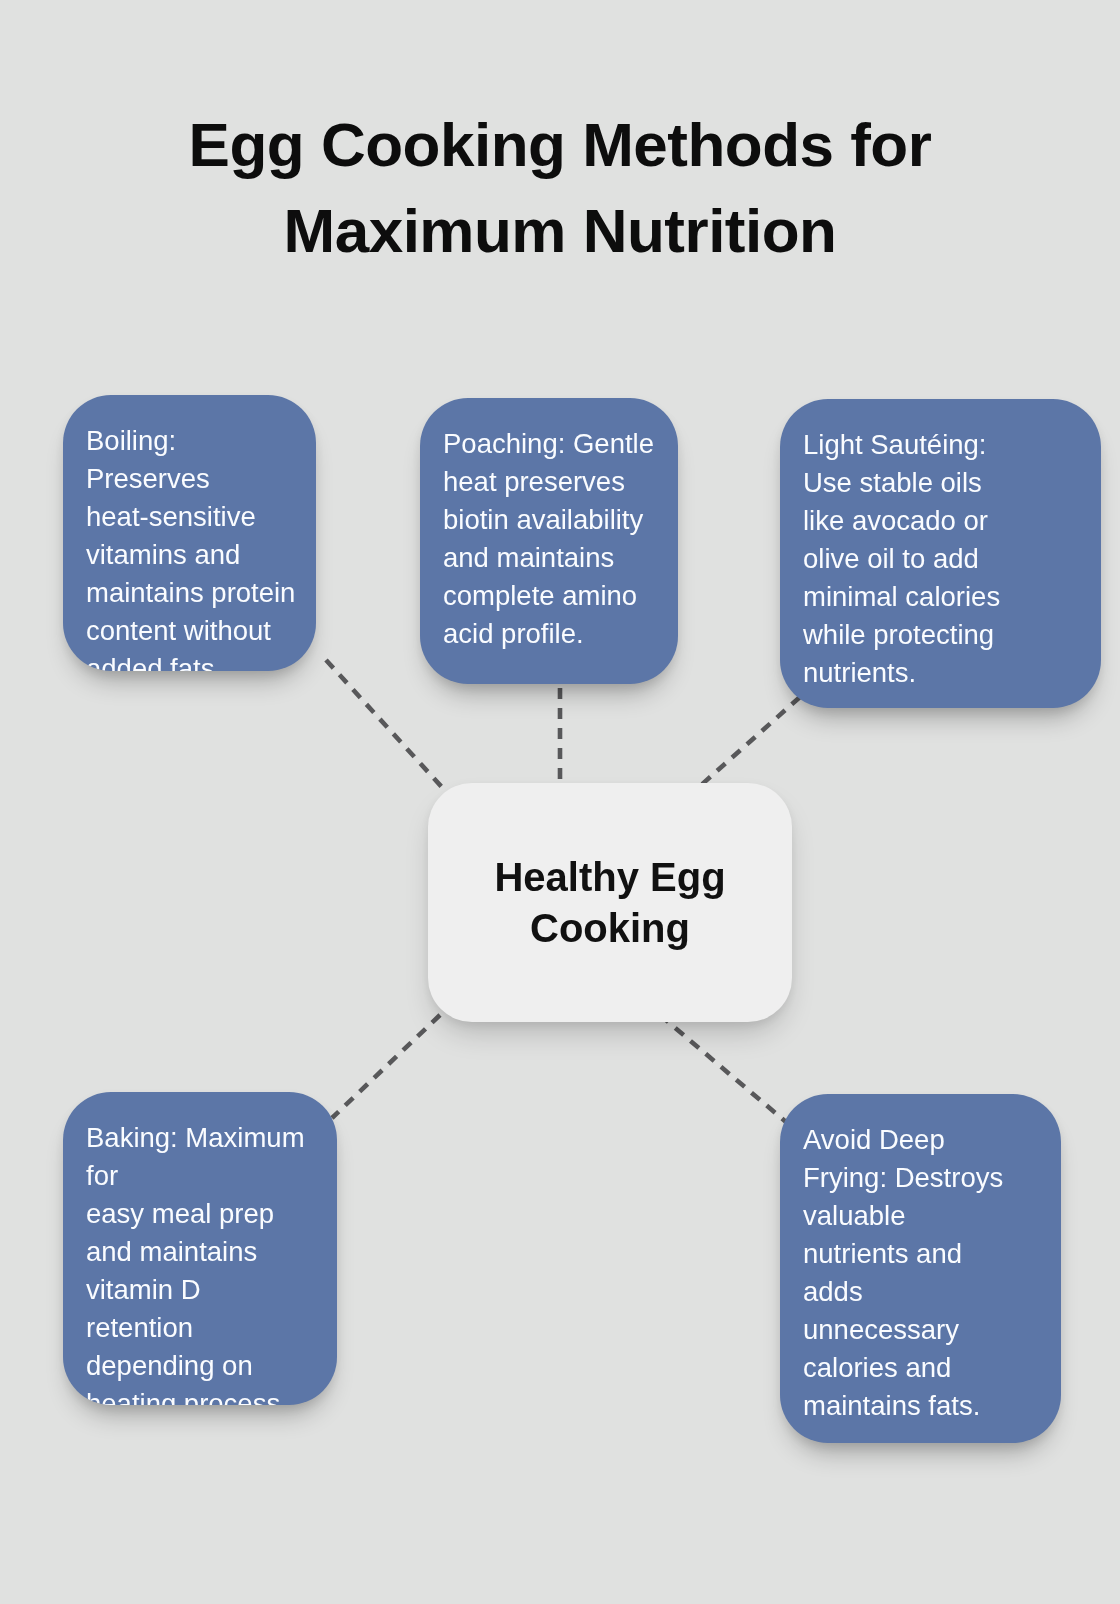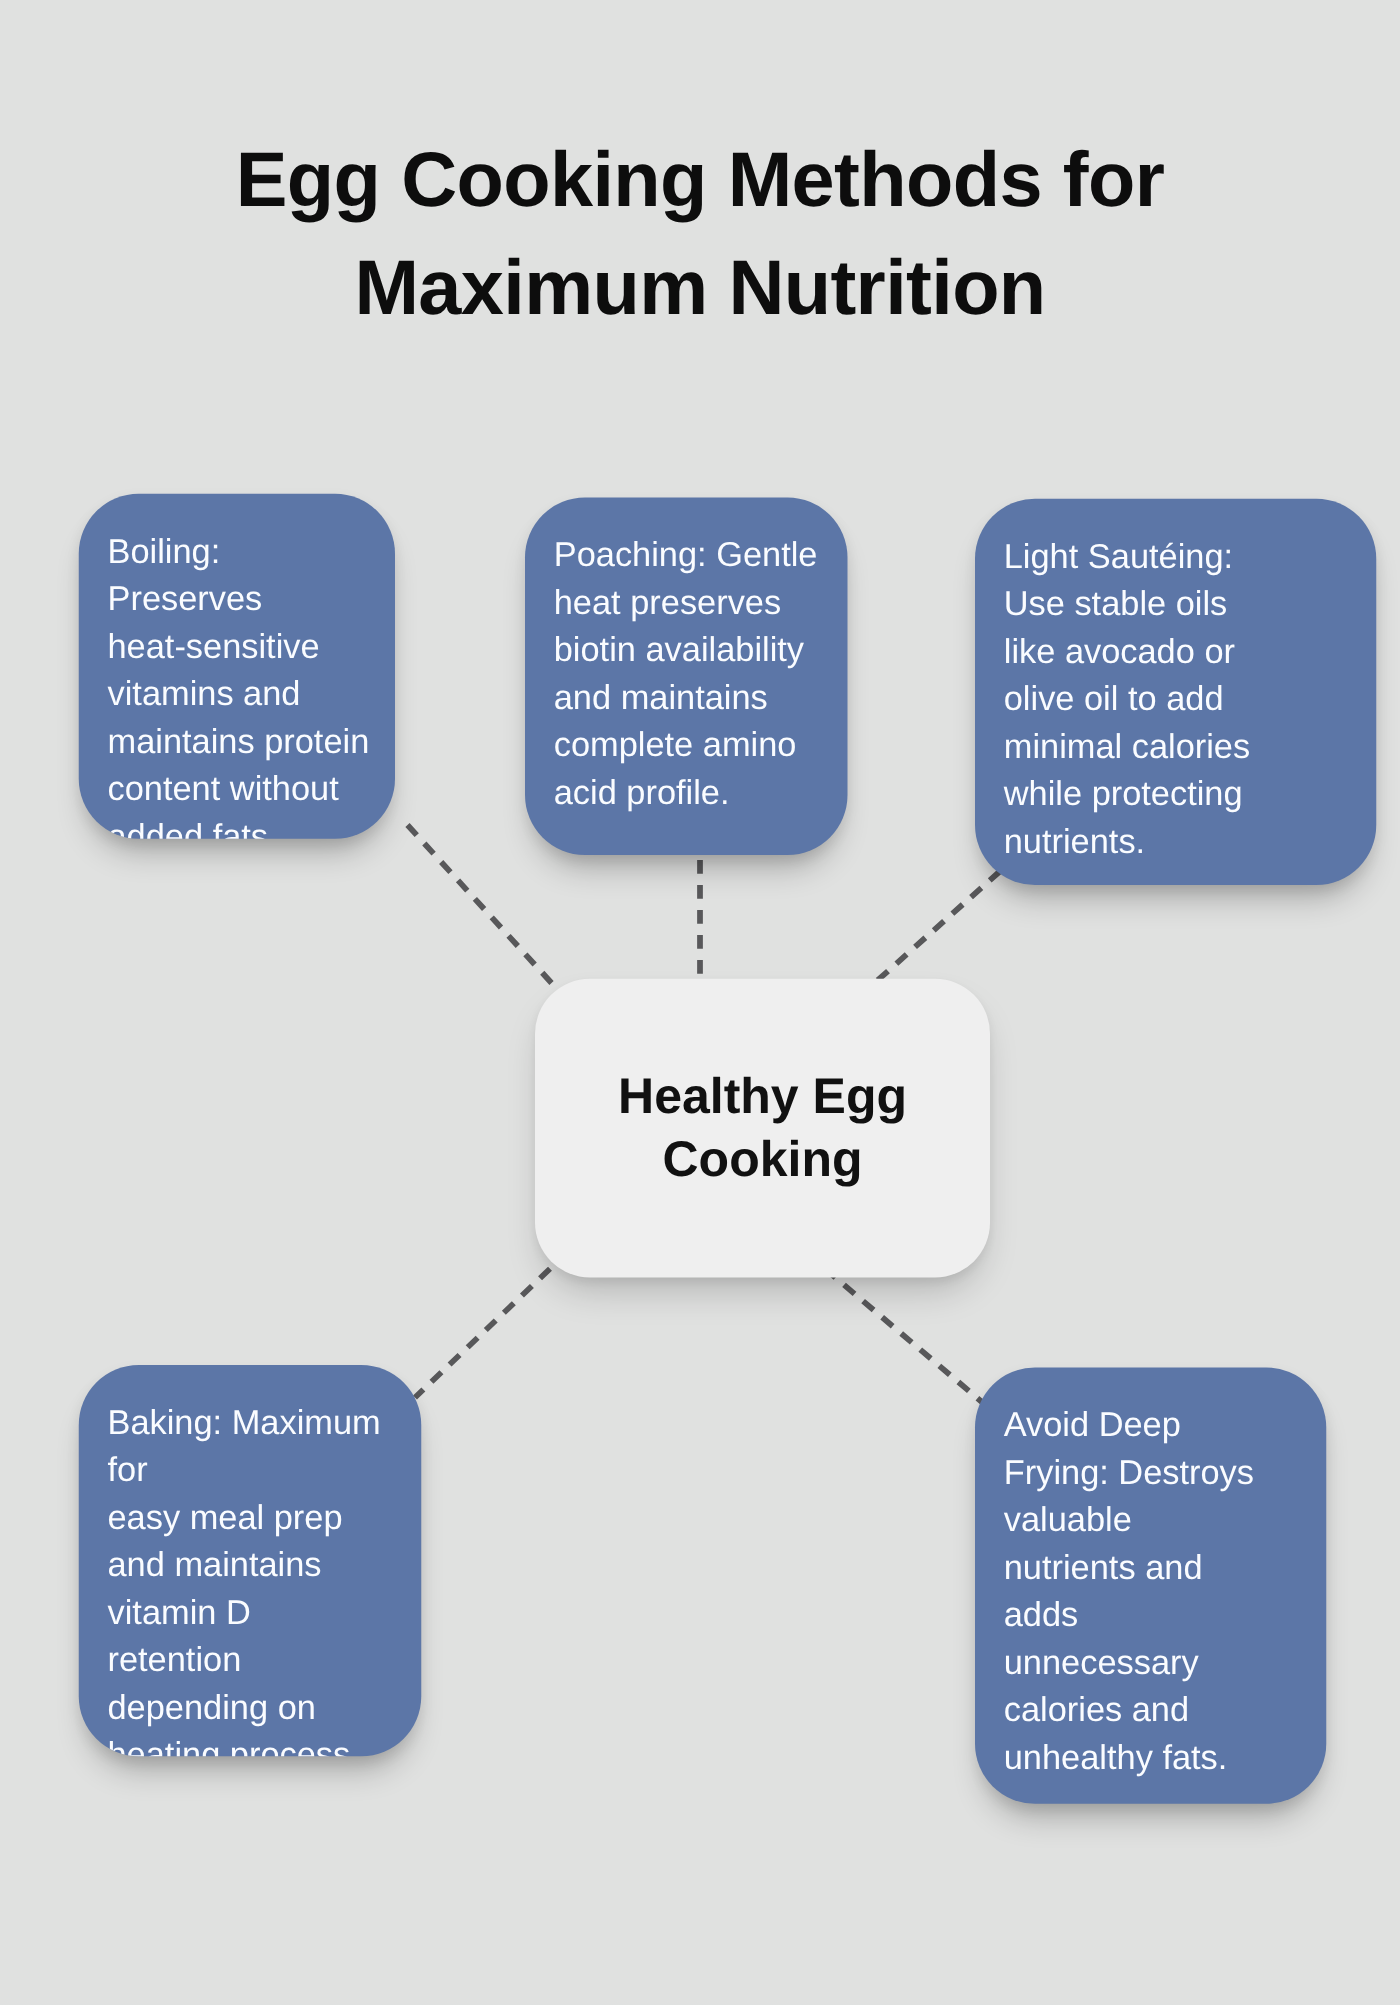--- a/index.html
+++ b/index.html
@@ -147,21 +147,21 @@
   </div>
 
   <div class="node node-frying">
     <p class="node-text">Avoid Deep
 Frying: Destroys
 valuable
 nutrients and
 adds
 unnecessary
 calories and
-unhealthy fats.</p>
+maintains fats.</p>
   </div>
 
   <div class="center-node">
     <p class="center-label">Healthy Egg
 Cooking</p>
   </div>
 
 </div>
 
 </body></html>

